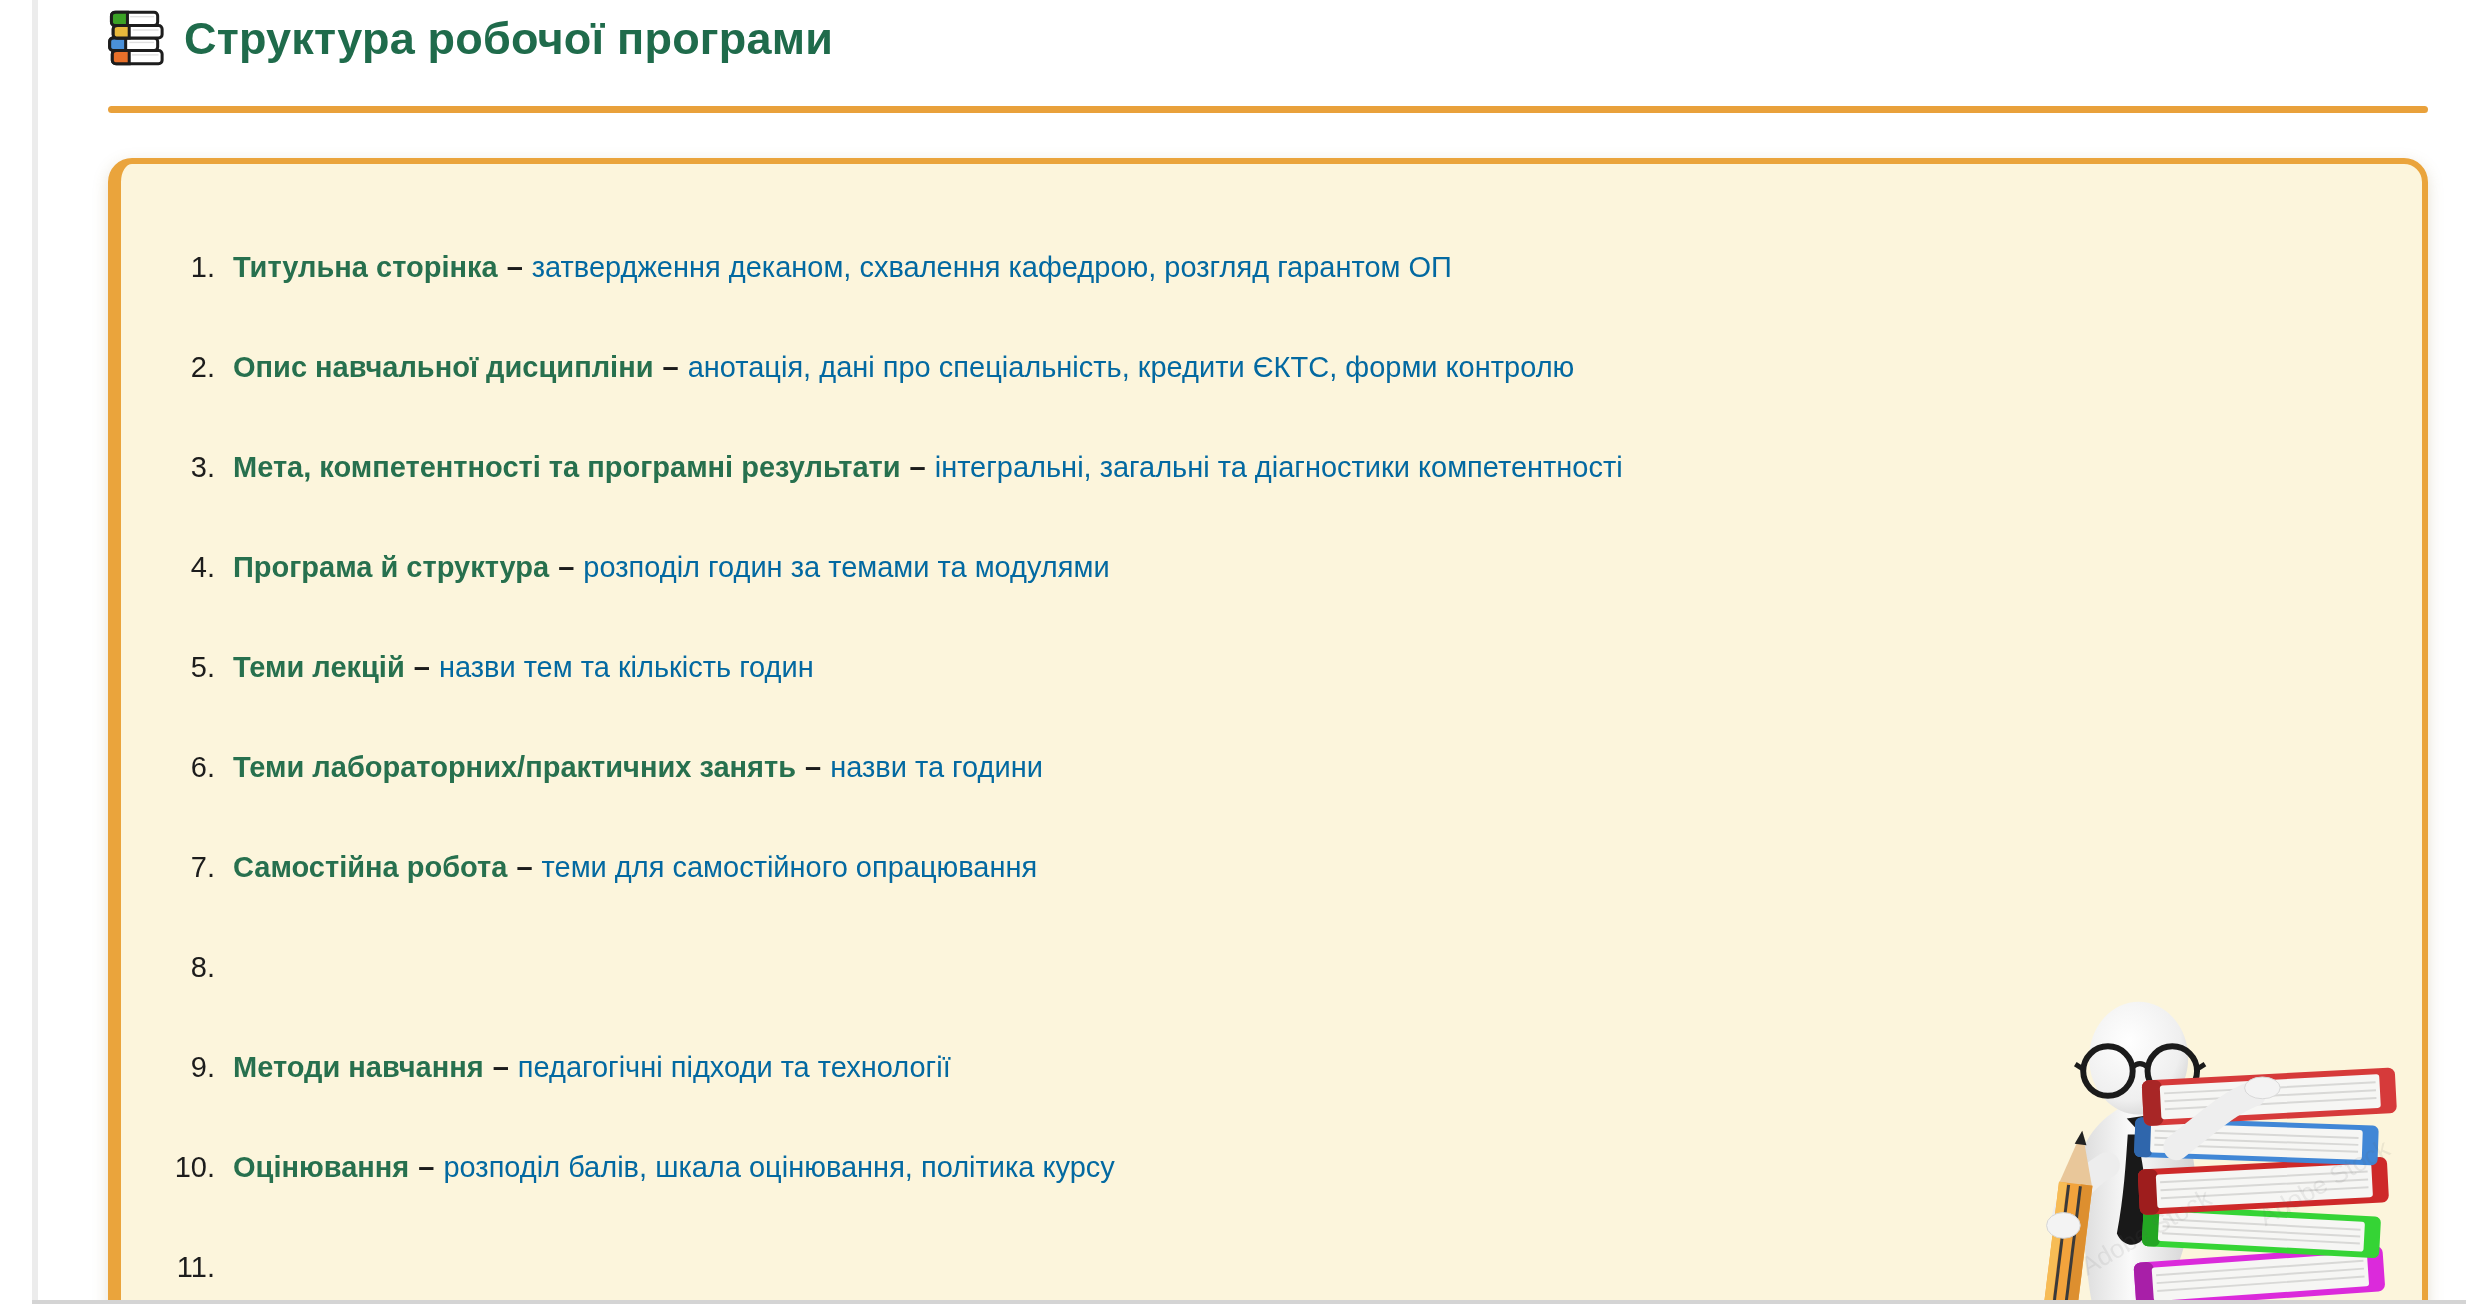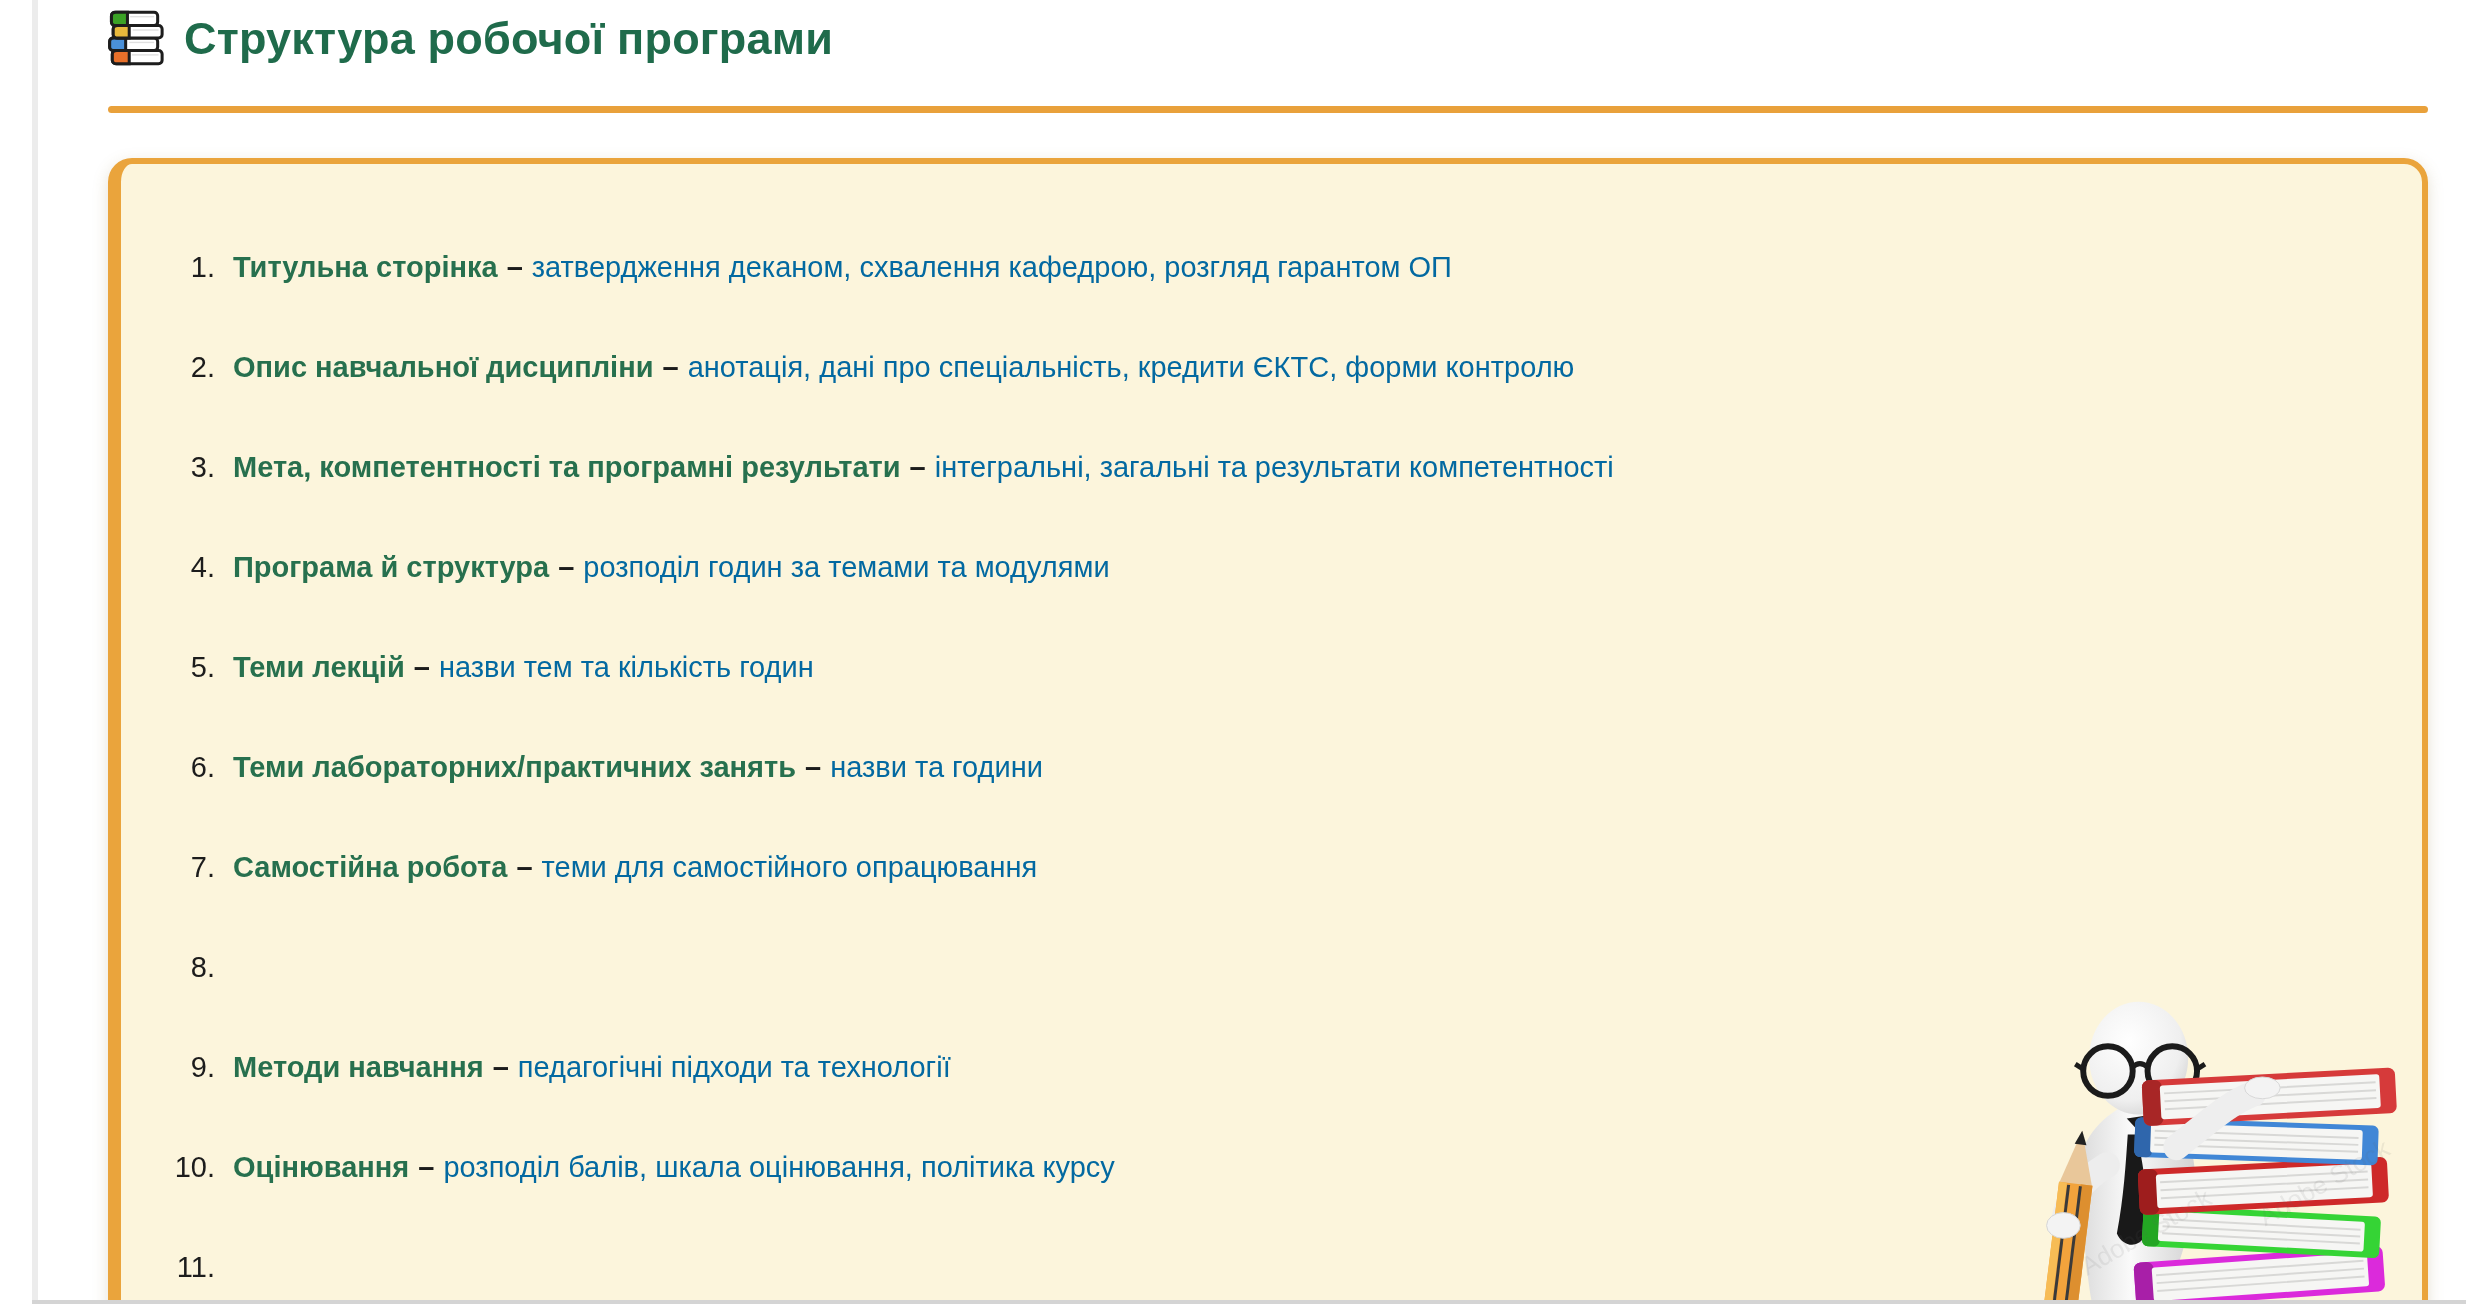--- a/index.html
+++ b/index.html
@@ -105,21 +105,21 @@
       <li>
         <span class="num">1.</span>
         <span class="body"><span class="term">Титульна сторінка</span><span class="sep">–</span><span class="desc">затвердження деканом, схвалення кафедрою, розгляд гарантом ОП</span></span>
       </li>
       <li>
         <span class="num">2.</span>
         <span class="body"><span class="term">Опис навчальної дисципліни</span><span class="sep">–</span><span class="desc">анотація, дані про спеціальність, кредити ЄКТС, форми контролю</span></span>
       </li>
       <li>
         <span class="num">3.</span>
-        <span class="body"><span class="term">Мета, компетентності та програмні результати</span><span class="sep">–</span><span class="desc">інтегральні, загальні та результати компетентності</span></span>
+        <span class="body"><span class="term">Мета, компетентності та програмні результати</span><span class="sep">–</span><span class="desc">інтегральні, загальні та діагностики компетентності</span></span>
       </li>
       <li>
         <span class="num">4.</span>
         <span class="body"><span class="term">Програма й структура</span><span class="sep">–</span><span class="desc">розподіл годин за темами та модулями</span></span>
       </li>
       <li>
         <span class="num">5.</span>
         <span class="body"><span class="term">Теми лекцій</span><span class="sep">–</span><span class="desc">назви тем та кількість годин</span></span>
       </li>
       <li>

